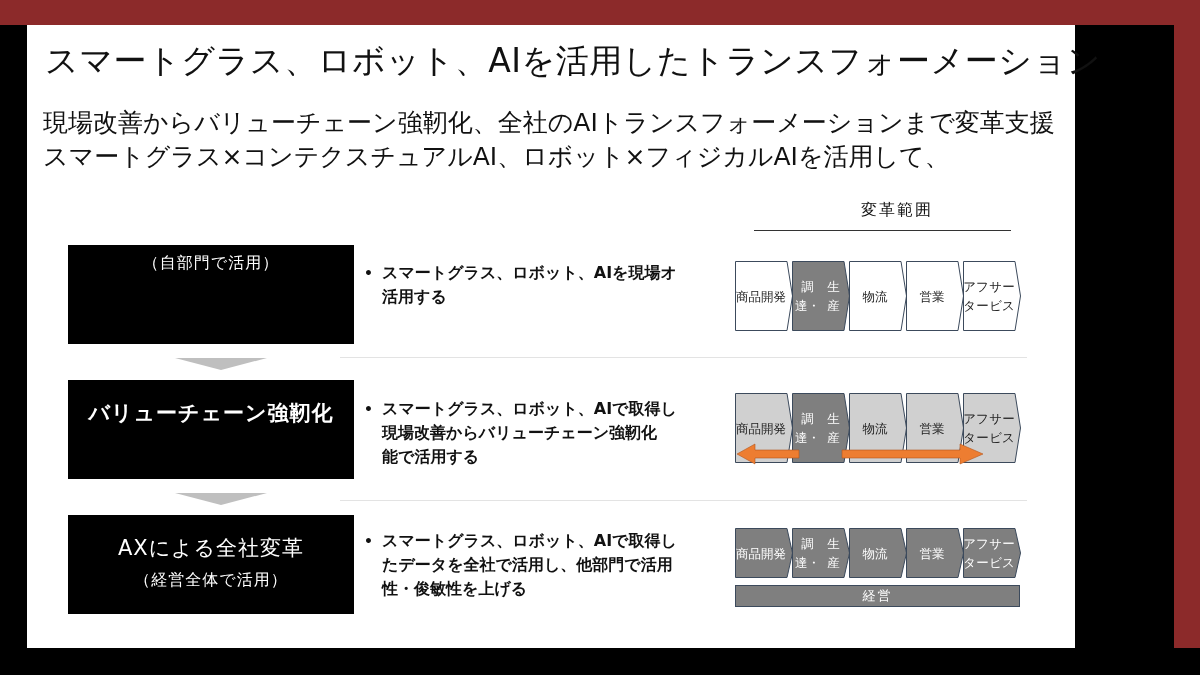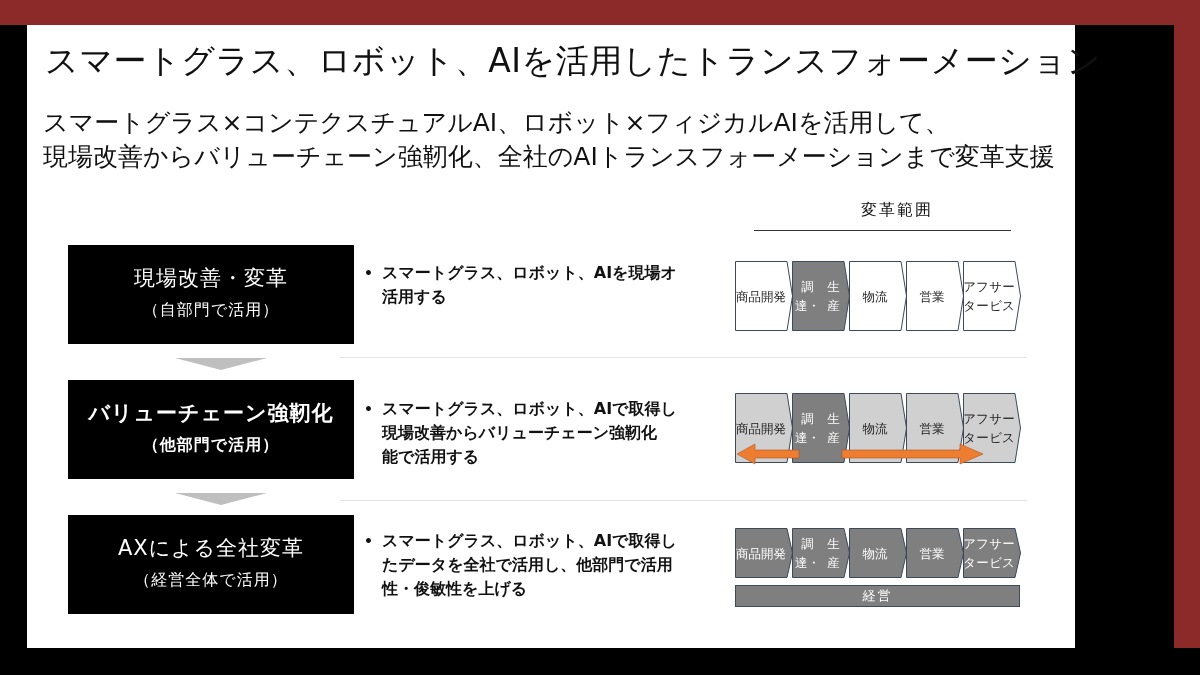--- a/index.html
+++ b/index.html
@@ -32,29 +32,28 @@
 <body>
 
 <div class="frame-top"></div>
 <div class="frame-right"></div>
 <div class="frame-left"></div>
 <div class="frame-bottom"></div>
 
 <div class="slide">
   <div class="title">スマートグラス、ロボット、AIを活用したトランスフォーメーション</div>
   <div class="subtitle">
+    <div>現場改善からバリューチェーン強靭化、全社のAIトランスフォーメーションまで変革支援</div>
     <div>スマートグラス×コンテクスチュアルAI、ロボット×フィジカルAIを活用して、</div>
-    <div>現場改善からバリューチェーン強靭化、全社のAIトランスフォーメーションまで変革支援</div>
   </div>
 
   <div class="scope-label">変革範囲</div>
   <div class="scope-line"></div>
 
   <div class="stage" style="top:220px;height:99px;">
-    <div class="t1">現場改善・変革</div>
     <div class="t2">（自部門で活用）</div>
   </div>
   <div class="bullet" style="top:236px;">
     <span class="dot">•</span>
     <span class="txt">
       <span style="display:block">スマートグラス、ロボット、AIを現場オ</span>
       <span style="display:block">活用する</span>
     </span>
   </div>
   <div class="chain" style="top: 236px; height: 70px;" id="chain0">
@@ -101,21 +100,20 @@
           <span style="display:block">サービス</span>
         </div>
       </div>
     </div>
 
   <div class="down-arrow" style="top:333px;"></div>
   <div class="sep" style="top:332px;"></div>
 
   <div class="stage" style="top:355px;height:99px;font-weight:bold;">
     <div class="t1">バリューチェーン強靭化</div>
-    <div class="t2">（他部門で活用）</div>
   </div>
   <div class="bullet" style="top:372px;">
     <span class="dot">•</span>
     <span class="txt">
       <span style="display:block">スマートグラス、ロボット、AIで取得し</span>
       <span style="display:block">現場改善からバリューチェーン強靭化</span>
       <span style="display:block">能で活用する</span>
     </span>
   </div>
   <div class="chain" style="top: 368px; height: 70px;" id="chain1">

